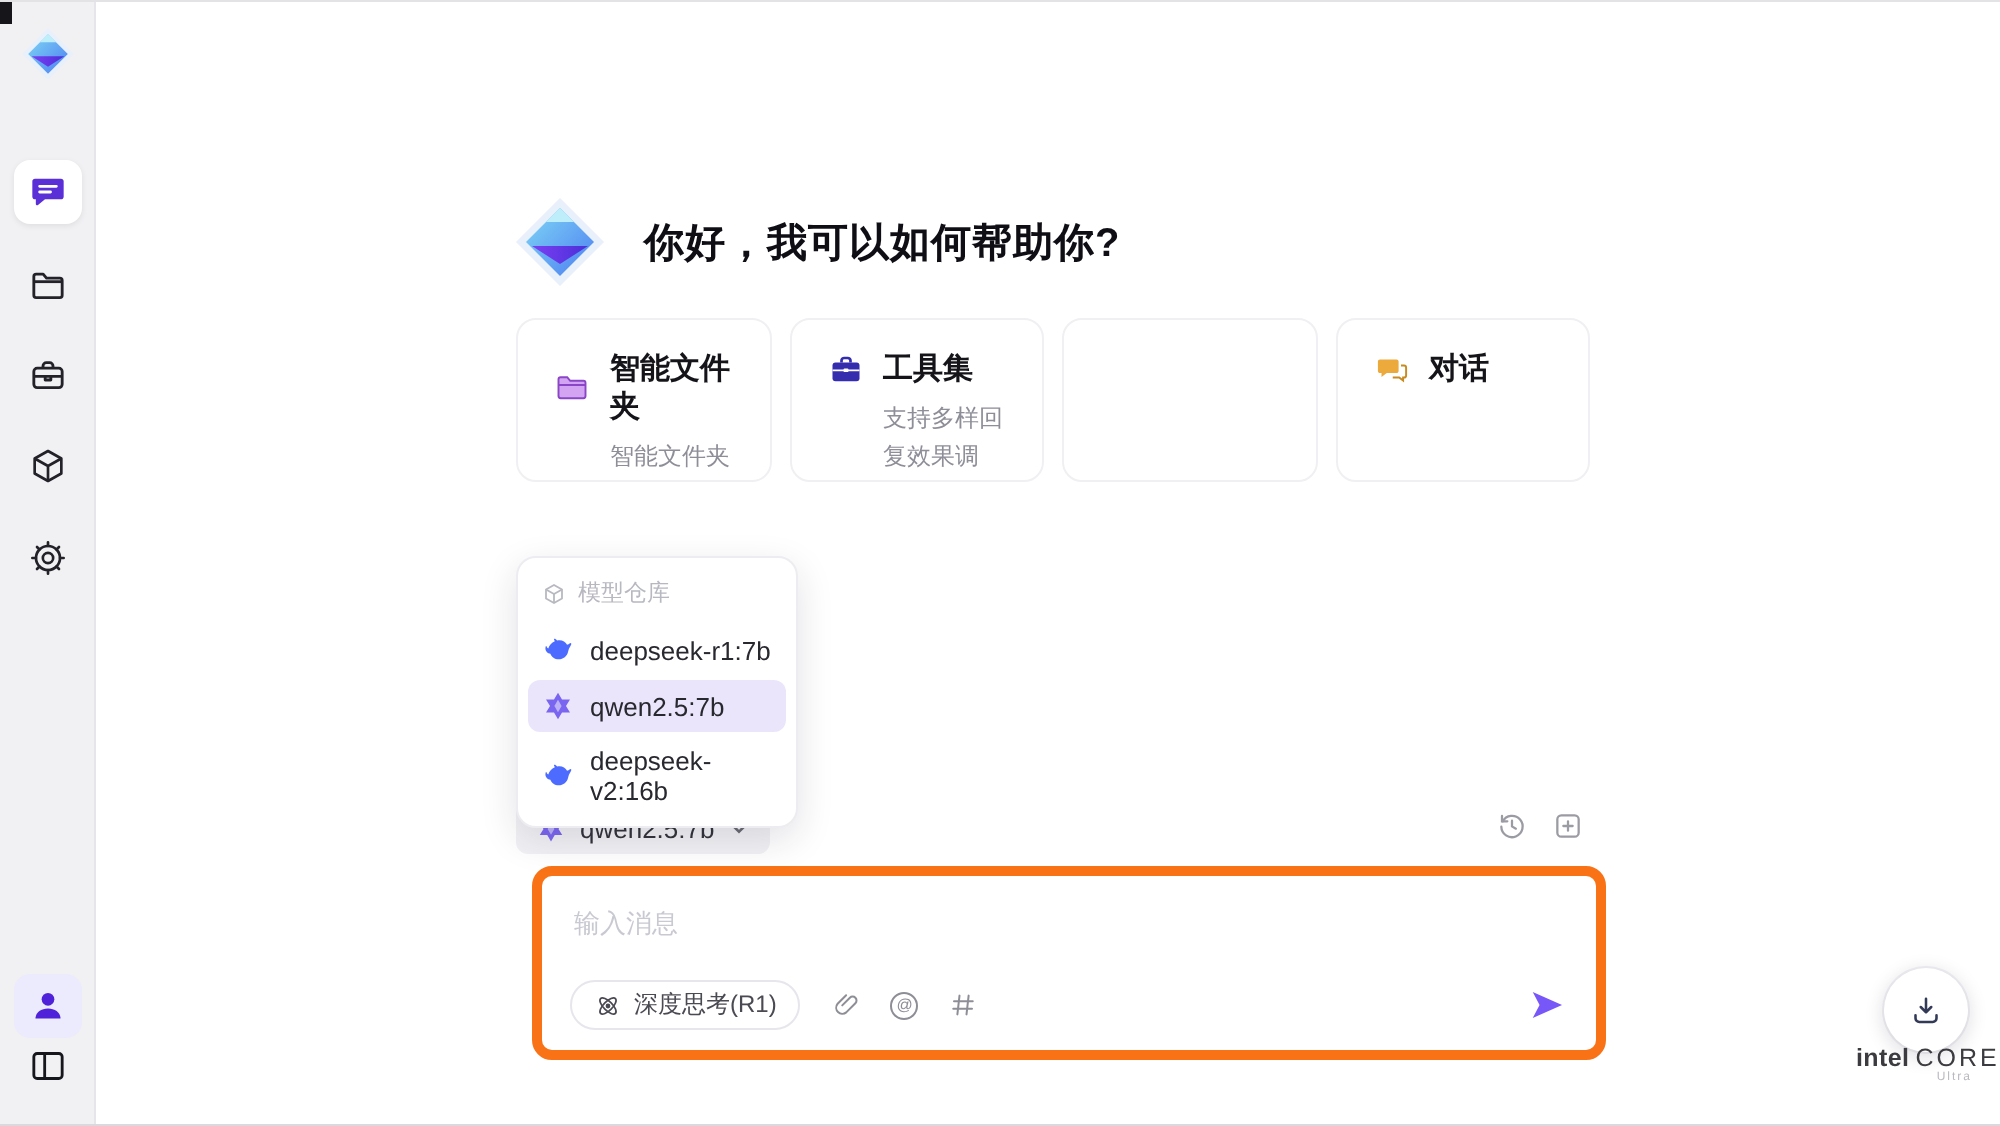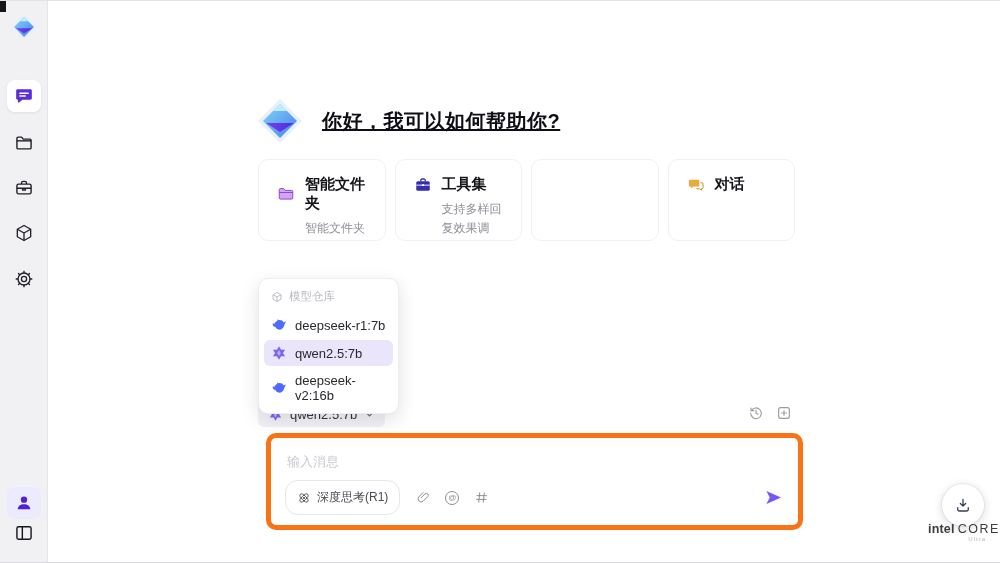--- a/index.html
+++ b/index.html
@@ -18,21 +18,21 @@
   }
   .sb-logo { position:absolute; left:10px; top:12px; width:28px; height:28px; }
   .sb-item { position:absolute; left:7px; width:34px; height:32px; display:flex; align-items:center; justify-content:center; border-radius:8px; cursor:pointer; }
   .sb-item svg { width:20px; height:20px; }
   .sb-item.active { background:#ffffff; box-shadow:0 1px 3px rgba(0,0,0,.08); }
   .sb-item.soft { background:#eceafd; }
 
   
   .hero { position:absolute; left:256px; top:96px; display:flex; align-items:center; gap:18px; z-index:1; }
   .hero-logo { width:48px; height:48px; }
-  .hero-title { font-size:20px; font-weight:bold; color:#0e0e14; letter-spacing:.5px;text-decoration:underline; }
+  .hero-title { font-size:20px; font-weight:bold; color:#0e0e14; letter-spacing:.5px; }
 
   
   .cards { position:absolute; left:258px; top:158px; width:537px; display:grid; grid-template-columns:1fr 1fr 1fr 1fr; column-gap:9px; row-gap:10px; z-index:1; }
   .card { background:#fff; border:1px solid #f0f0f3; border-radius:10px; padding:15px 18px 13px; height:82px; overflow:hidden; cursor:pointer; }
   .card-head { display:flex; align-items:center; gap:10px; }
   .card-head svg { width:18px; height:18px; flex:0 0 auto; }
   .card-title { font-size:15px; font-weight:bold; color:#141419; }
   .card-desc { margin:6px 0 0 28px; font-size:12px; line-height:1.55; color:#8e8e98; }
   .card-desc.offset { margin-left:122px; white-space:nowrap; }
 
@@ -68,21 +68,21 @@
     background:#fff; border:5px solid #f97316; border-radius:10px;
   }
   .composer textarea {
     position:absolute; left:0; top:0; width:100%; height:58px; resize:none;
     border:none; outline:none; background:transparent; padding:15px 16px;
     font-family:"Liberation Sans", sans-serif; font-size:13px; color:#333;
   }
   .composer textarea::placeholder { color:#c9c9d2; }
   .composer-row { position:absolute; left:14px; right:14px; bottom:10px; display:flex; align-items:center; }
   .think-pill {
-    display:flex; align-items:center; gap:6px; height:35px; padding:0 11px;
+    display:flex; align-items:center; gap:6px; height:25px; padding:0 11px;
     border:1px solid #e6e6ec; border-radius:13px; font-size:12px; color:#4a4a52; cursor:pointer; background:#fff;
   }
   .think-pill svg { width:14px; height:14px; }
   .mini-icons { display:flex; align-items:center; gap:13px; margin-left:15px; }
   .mini-icons .mbtn { width:16px; height:16px; cursor:pointer; display:flex; align-items:center; justify-content:center; }
   .mini-icons svg { width:15px; height:15px; }
   .at-circle { width:14px; height:14px; border:1.4px solid #8e8e96; border-radius:50%; font-size:8px; color:#8e8e96; display:flex; align-items:center; justify-content:center; }
   .send-btn { margin-left:auto; width:20px; height:20px; cursor:pointer; }
   .send-btn svg { width:19px; height:19px; }
 

